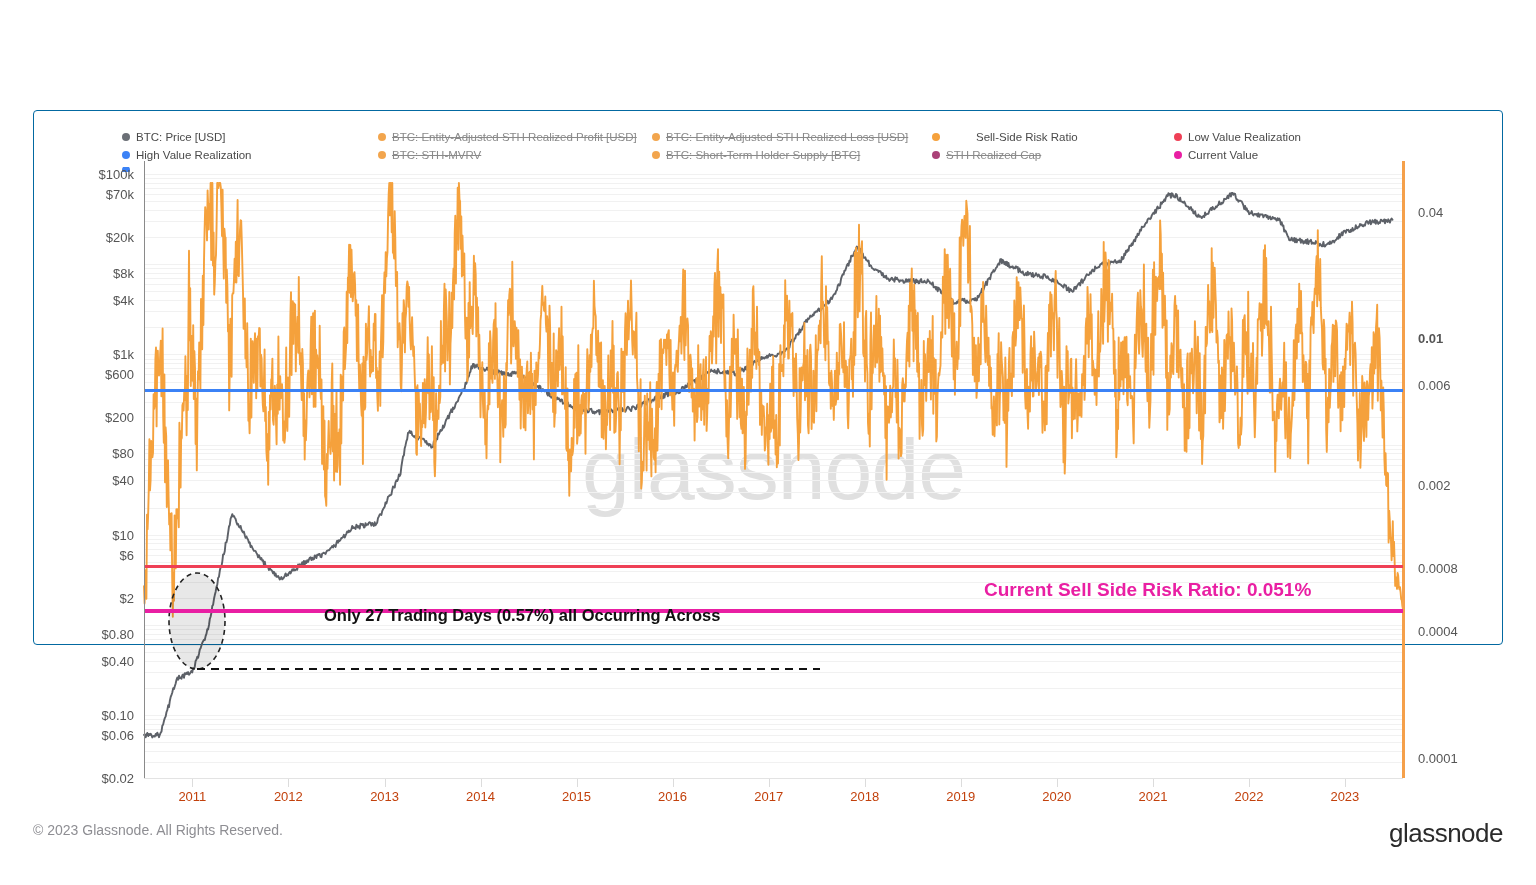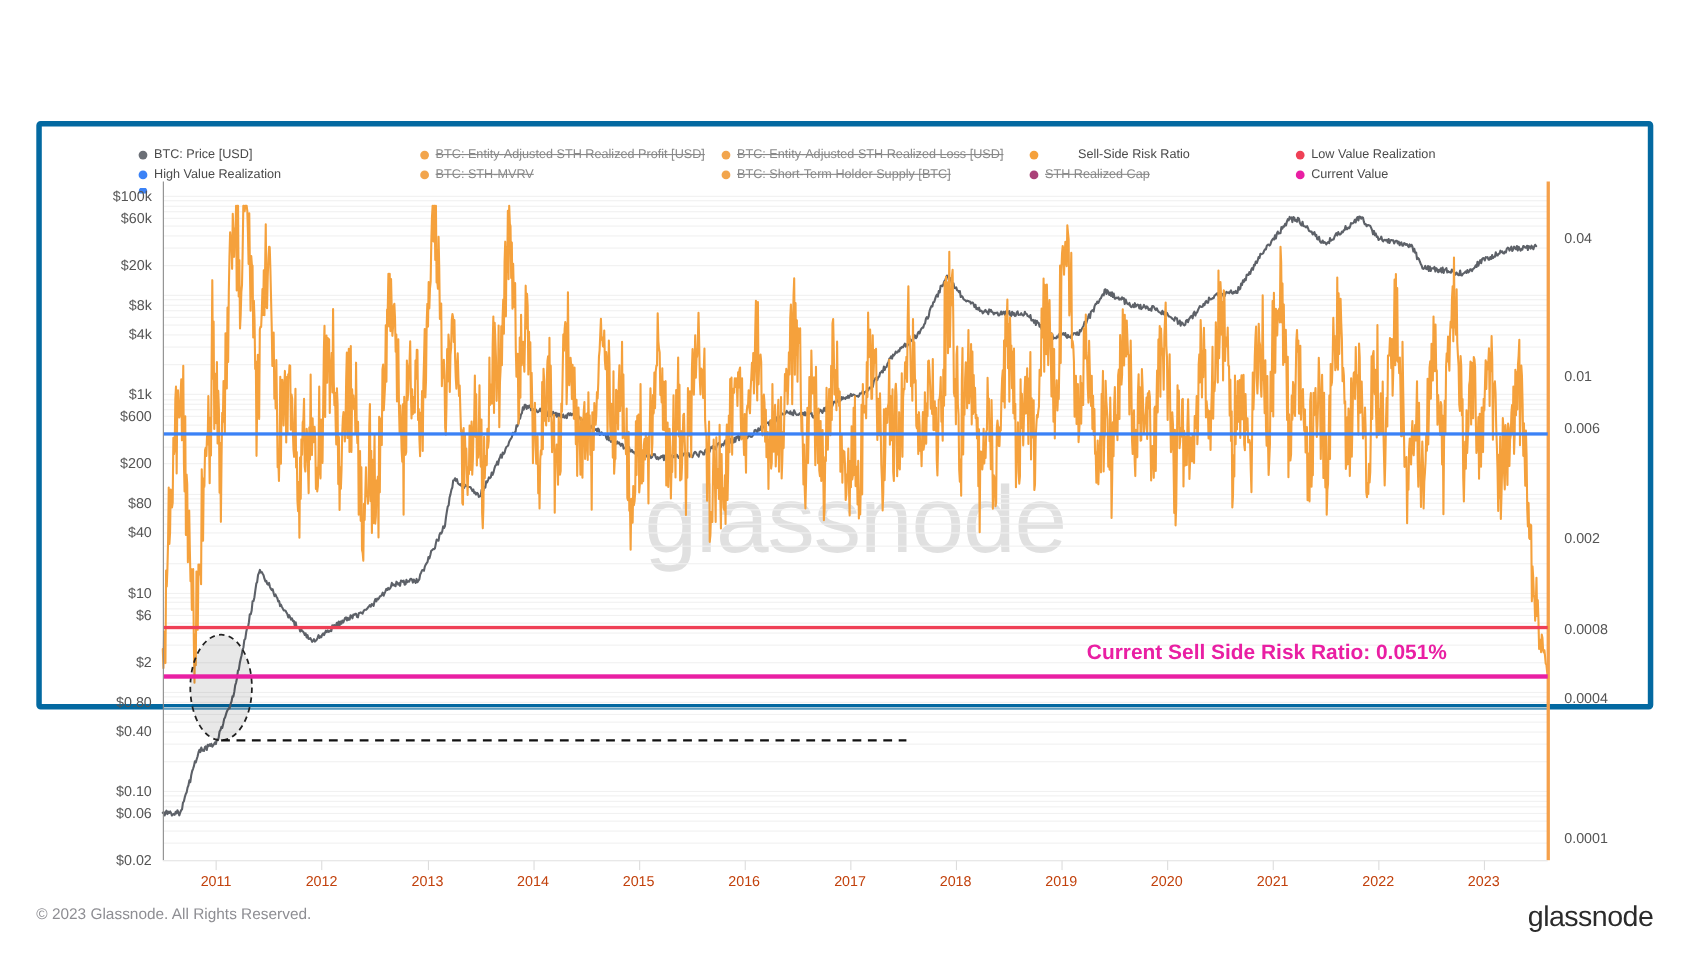--- a/index.html
+++ b/index.html
@@ -14,21 +14,21 @@
 
   .title{
     position:absolute;left:33px;top:34px;
     font-size:34px;font-weight:400;letter-spacing:-0.3px;
     color:#1a1a1a;
   }
 
   .card{
     position:absolute;left:33px;top:110px;
     width:1470px;height:535px;
-    border:5px solid #0369a1;border-radius:4px;
+    border:1px solid #0369a1;border-radius:4px;
     background:#fff;box-sizing:border-box;
   }
 
   
   .legend{position:absolute;left:0;top:8px;width:100%;height:52px;}
   .lg-item{position:absolute;display:flex;align-items:center;gap:6px;font-size:11.5px;color:#4a4a4a;white-space:nowrap;}
   .lg-dot{width:8px;height:8px;border-radius:50%;flex:0 0 auto;}
   .lg-off{color:#8a8a8a;text-decoration:line-through;}
   .lg-off .lg-dot{opacity:.85;}
 
@@ -215,41 +215,41 @@
           <div class="grid-line" style="top: 49.0409px;"></div>
           <div class="grid-line" style="top: 40.3057px;"></div>
           <div class="grid-line" style="top: 33.1685px;"></div>
           <div class="grid-line" style="top: 27.1341px;"></div>
           <div class="grid-line" style="top: 21.9068px;"></div>
           <div class="grid-line" style="top: 17.2961px;"></div>
           <div class="grid-line" style="top: 13.1716px;"></div>
         </div>
       <div id="yticks-left">
           <div class="ytick-l" style="top: 13.1716px;">$100k</div>
-          <div class="ytick-l" style="top: 33.1685px;">$60k</div>
+          <div class="ytick-l" style="top: 33.1685px;">$70k</div>
           <div class="ytick-l" style="top: 76.175px;">$20k</div>
           <div class="ytick-l" style="top: 112.044px;">$8k</div>
           <div class="ytick-l" style="top: 139.178px;">$4k</div>
           <div class="ytick-l" style="top: 193.447px;">$1k</div>
           <div class="ytick-l" style="top: 213.443px;">$600</div>
           <div class="ytick-l" style="top: 256.45px;">$200</div>
           <div class="ytick-l" style="top: 292.319px;">$80</div>
           <div class="ytick-l" style="top: 319.453px;">$40</div>
           <div class="ytick-l" style="top: 373.722px;">$10</div>
           <div class="ytick-l" style="top: 393.718px;">$6</div>
           <div class="ytick-l" style="top: 436.725px;">$2</div>
           <div class="ytick-l" style="top: 472.594px;">$0.80</div>
           <div class="ytick-l" style="top: 499.728px;">$0.40</div>
           <div class="ytick-l" style="top: 553.997px;">$0.10</div>
           <div class="ytick-l" style="top: 573.993px;">$0.06</div>
           <div class="ytick-l" style="top: 617px;">$0.02</div>
         </div>
       <div id="yticks-right">
           <div class="ytick-r" style="top: 50.9701px;">0.04</div>
-          <div class="ytick-r" style="top: 177.235px;">0.01</div>
+          <div class="ytick-r" style="top: 177.235px; font-weight: bold;">0.01</div>
           <div class="ytick-r" style="top: 223.761px;">0.006</div>
           <div class="ytick-r" style="top: 323.823px;">0.002</div>
           <div class="ytick-r" style="top: 407.279px;">0.0008</div>
           <div class="ytick-r" style="top: 470.412px;">0.0004</div>
           <div class="ytick-r" style="top: 596.676px;">0.0001</div>
         </div>
       <div id="xticks">
           <div class="xtick-mark" style="left: 48.3826px;"></div>
           <div class="xtick" style="left: 48.3826px;">2011</div>
           <div class="xtick-mark" style="left: 144.359px;"></div>
@@ -291,20 +291,21 @@
 
       <div id="reflines">
           <div class="hline" style="top: 228.433px; height: 3px; background: rgb(59, 130, 246);"></div>
           <div class="hline" style="top: 403.926px; height: 3px; background: rgb(239, 64, 86);"></div>
           <div class="hline" style="top: 448.284px; height: 4px; background: rgb(233, 31, 163);"></div>
         </div>
 
       <div class="ann-current" id="ann-current" style="left: 840px; top: 418.284px;">Current Sell Side Risk Ratio: 0.051%</div>
 
       <div class="ann-epoch" id="ann-epoch" style="left: 180px; top: 443px;">
+        <div>Only 27 Trading Days (0.57%) all Occurring Across</div>
       </div>
 
     </div>
   </div>
 
   <div class="foot-left">© 2023 Glassnode. All Rights Reserved.</div>
   <div class="foot-right">glassnode</div>
 
 </div>
 

